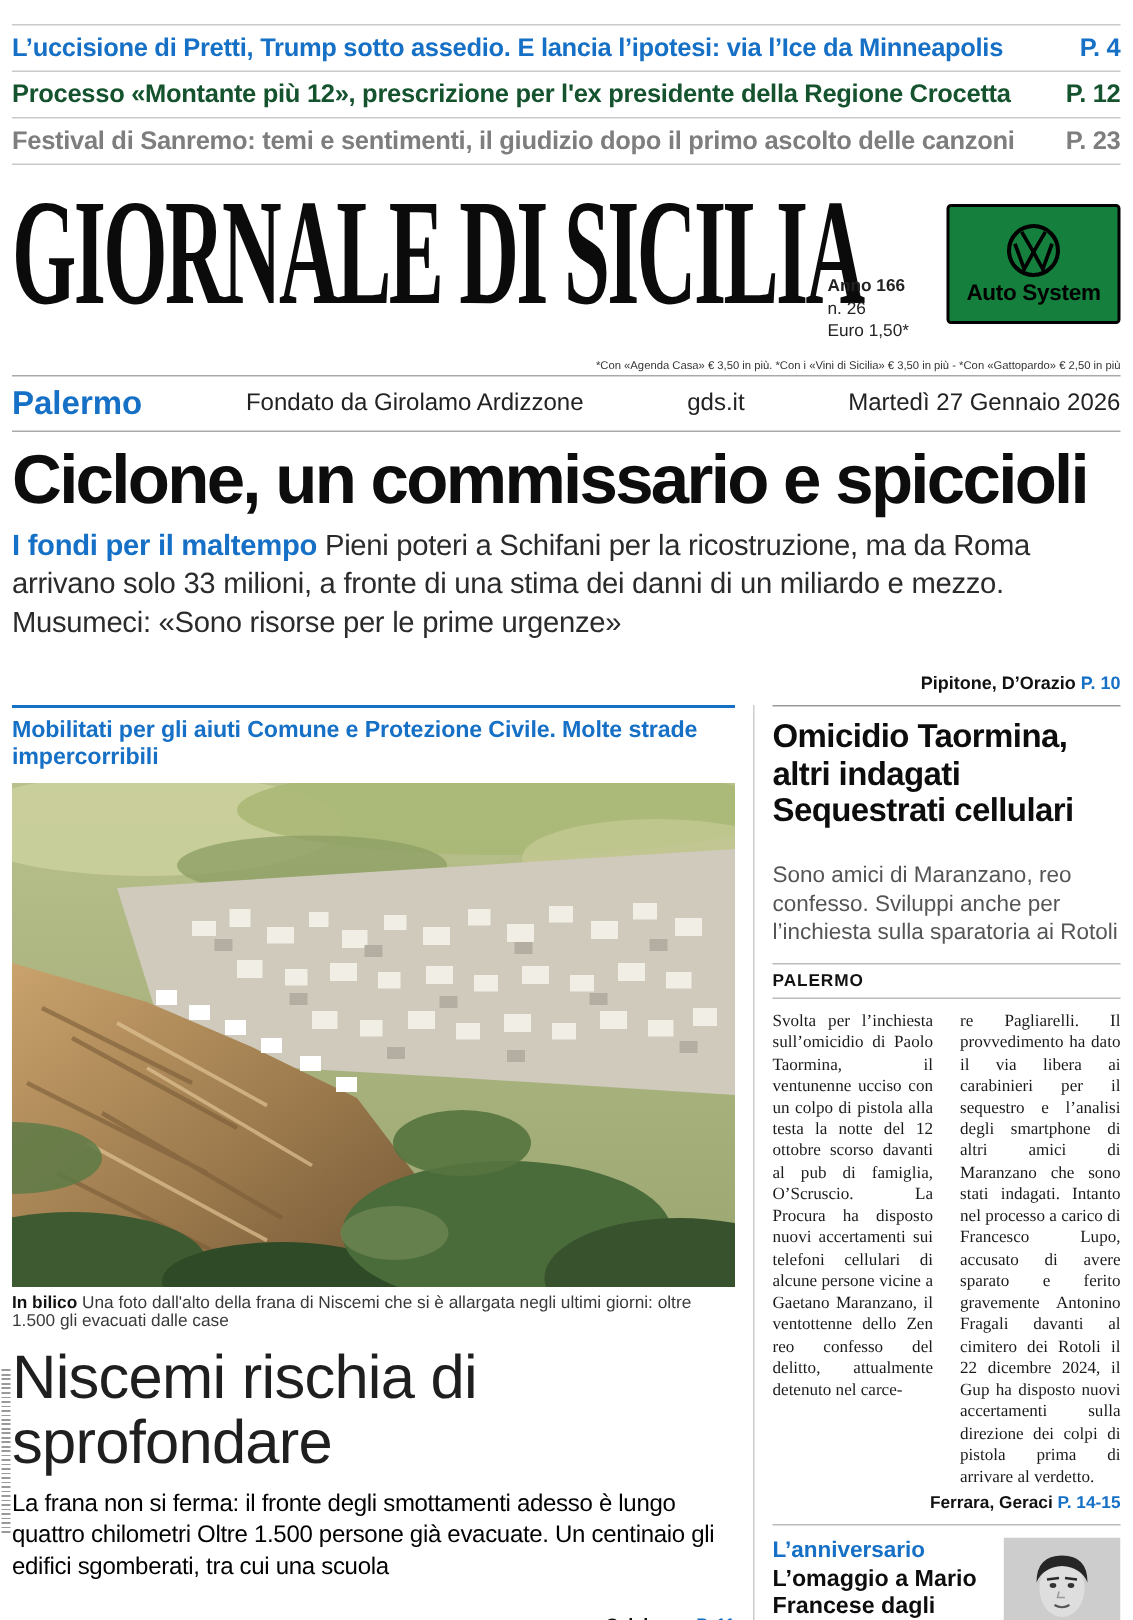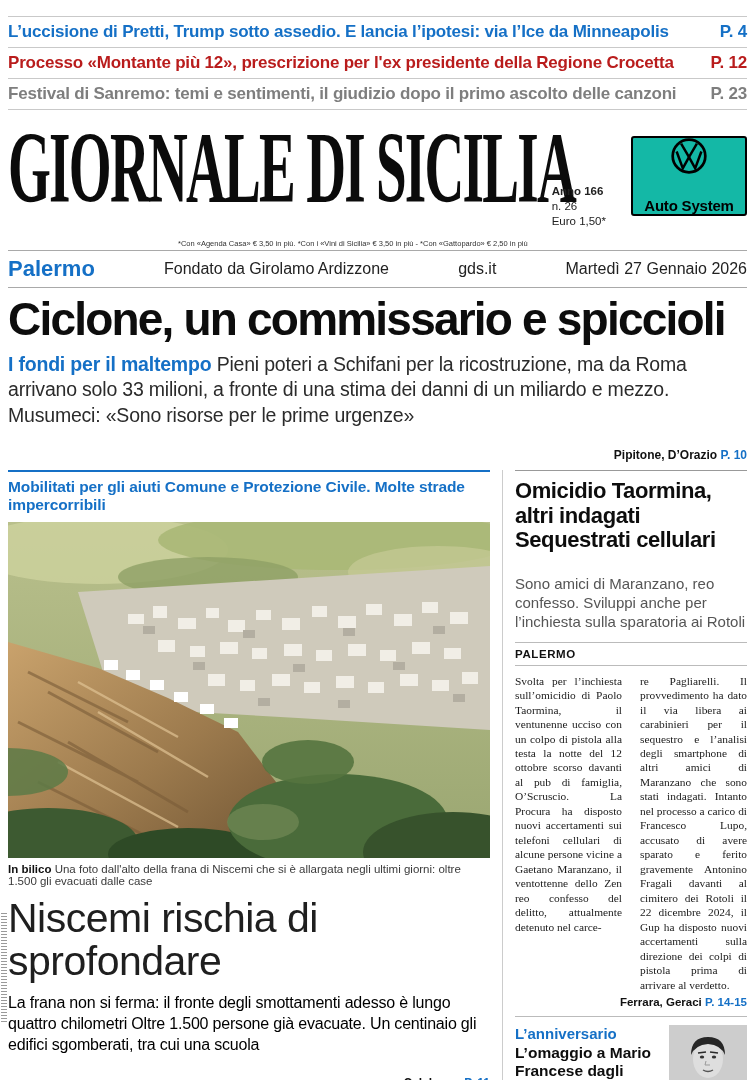--- a/index.html
+++ b/index.html
@@ -5,35 +5,35 @@
   html,body{margin:0;padding:0}
   body{width:755px;height:1080px;background:#fff;overflow:hidden;position:relative;
        font-family:"Liberation Sans",sans-serif;color:#111;-webkit-font-smoothing:antialiased}
   .page{padding:0 8px;position:relative}
 
   
   .strip{border-top:1px solid #c9c9c9;margin-top:16px}
   .strip-row{display:flex;justify-content:space-between;align-items:center;height:30px;
              border-bottom:1px solid #c9c9c9;font-weight:bold;font-size:17px;letter-spacing:-.2px}
   .strip-row .pg{font-size:17px}
-  .c-blue{color:#1570c6}.c-black{color:#b91c1c}.c-gray{color:#7e7e7e}
+  .c-blue{color:#1570c6}.c-black{color:#14532d}.c-gray{color:#7e7e7e}
 
   
   .masthead{position:relative;height:126px}
   .mast-title{font-family:"Liberation Serif",serif;font-weight:bold;font-size:95px;line-height:.92;
               letter-spacing:-3px;white-space:nowrap;transform:scaleX(.58) scaleY(1.06);
               transform-origin:0 30%;margin-top:14px;color:#0b0b0b}
-  .sponsor-box{position:absolute;right:0;top:12px;width:112px;height:76px;background:#14b8a6;
+  .sponsor-box{position:absolute;right:0;top:12px;width:112px;height:76px;background:#15803d;
                border:2px solid #000;border-radius:3px;display:flex;flex-direction:column;
-               align-items:center;justify-content:space-between;gap:2px}
+               align-items:center;justify-content:center;gap:2px}
   .sponsor-box .vw{color:#000}
   .sponsor-name{font-size:15px;font-weight:bold;color:#000;letter-spacing:-.2px}
   .edition{position:absolute;right:141px;top:60px;text-align:left;font-size:11.5px;line-height:1.3;color:#222}
   .edition .b{font-weight:bold}
-  .price-note{position:absolute;bottom:2px;left:170px;right:0;text-align:left;font-size:7.5px;color:#333}
+  .price-note{position:absolute;bottom:2px;left:170px;right:0;text-align:right;font-size:7.5px;color:#333}
 
   
   .datebar{display:flex;justify-content:space-between;align-items:center;height:36px;
            border-top:1px solid #a9a9a9;border-bottom:1px solid #a9a9a9}
   .datebar .city{color:#1570c6;font-weight:bold;font-size:22px}
   .datebar .mid{font-size:16px;color:#222}
 
   
   .lead{padding-top:8px}
   .lead h1{margin:0 0 10px;font-size:46px;font-weight:bold;letter-spacing:-1.8px;line-height:1;color:#0d0d0d}

